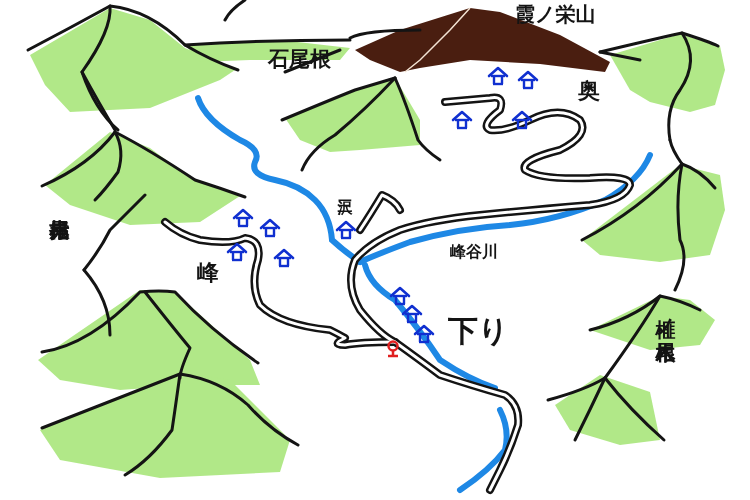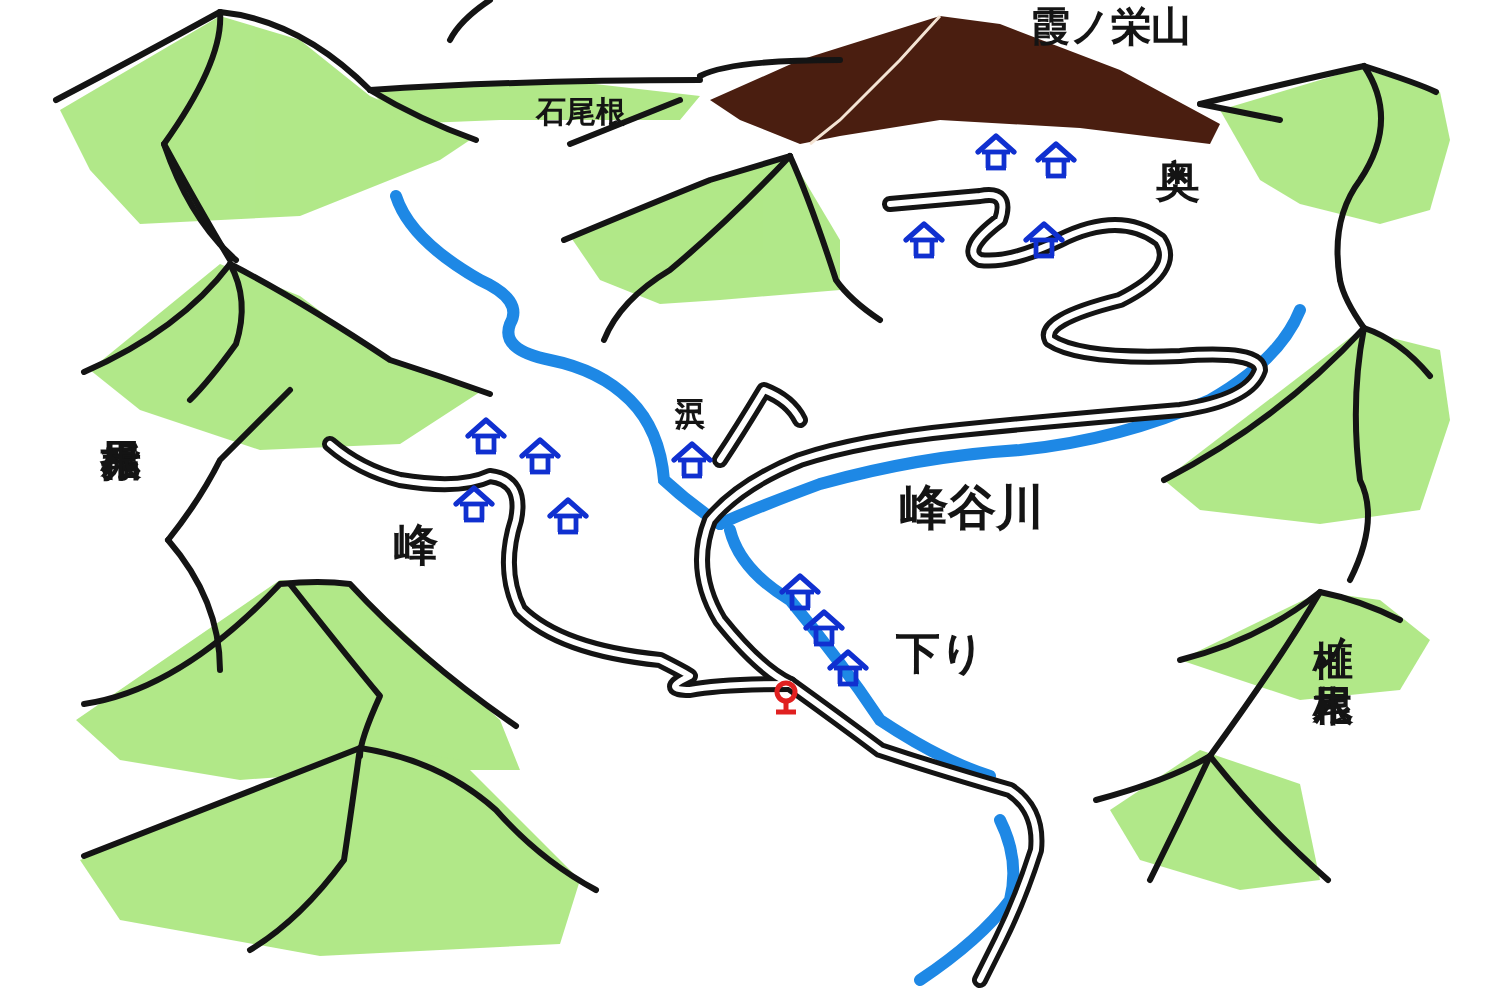--- a/index.html
+++ b/index.html
@@ -189,20 +189,20 @@
     </svg>
   </div>
 
 <svg class="marker" viewBox="0 0 14 18" style="left:386px; top:340px;">
   <circle cx="7" cy="6" r="4.5" fill="none" stroke="#e02020" stroke-width="2.5"></circle>
   <line x1="7" y1="10.5" x2="7" y2="16" stroke="#e02020" stroke-width="2.5"></line>
   <line x1="2" y1="16" x2="12" y2="16" stroke="#e02020" stroke-width="2.5"></line>
 </svg>
 
 <div class="label h" style="left:515px; top:6px; font-size:20px;">霞ノ栄山</div>
-<div class="label h" style="left:268px; top:50px; font-size:15px;">石尾根</div>
+<div class="label h" style="left:268px; top:50px; font-size:21px;">石尾根</div>
 <div class="label h" style="left:578px; top:82px; font-size:22px;">奥</div>
 <div class="label vertical v" style="left:336px; top:188px; font-size:15px;">三沢</div>
-<div class="label h" style="left:450px; top:245px; font-size:24px;">峰谷川</div>
+<div class="label h" style="left:450px; top:245px; font-size:16px;">峰谷川</div>
 <div class="label vertical v" style="left:48px; top:204px; font-size:20px;">赤指尾根</div>
 <div class="label h" style="left:197px; top:264px; font-size:22px;">峰</div>
-<div class="label h" style="left:448px; top:318px; font-size:22px;">下り</div>
+<div class="label h" style="left:448px; top:318px; font-size:30px;">下り</div>
 <div class="label vertical v" style="left:654px; top:304px; font-size:20px;">榧ノ木尾根</div>
 
 </body></html>

